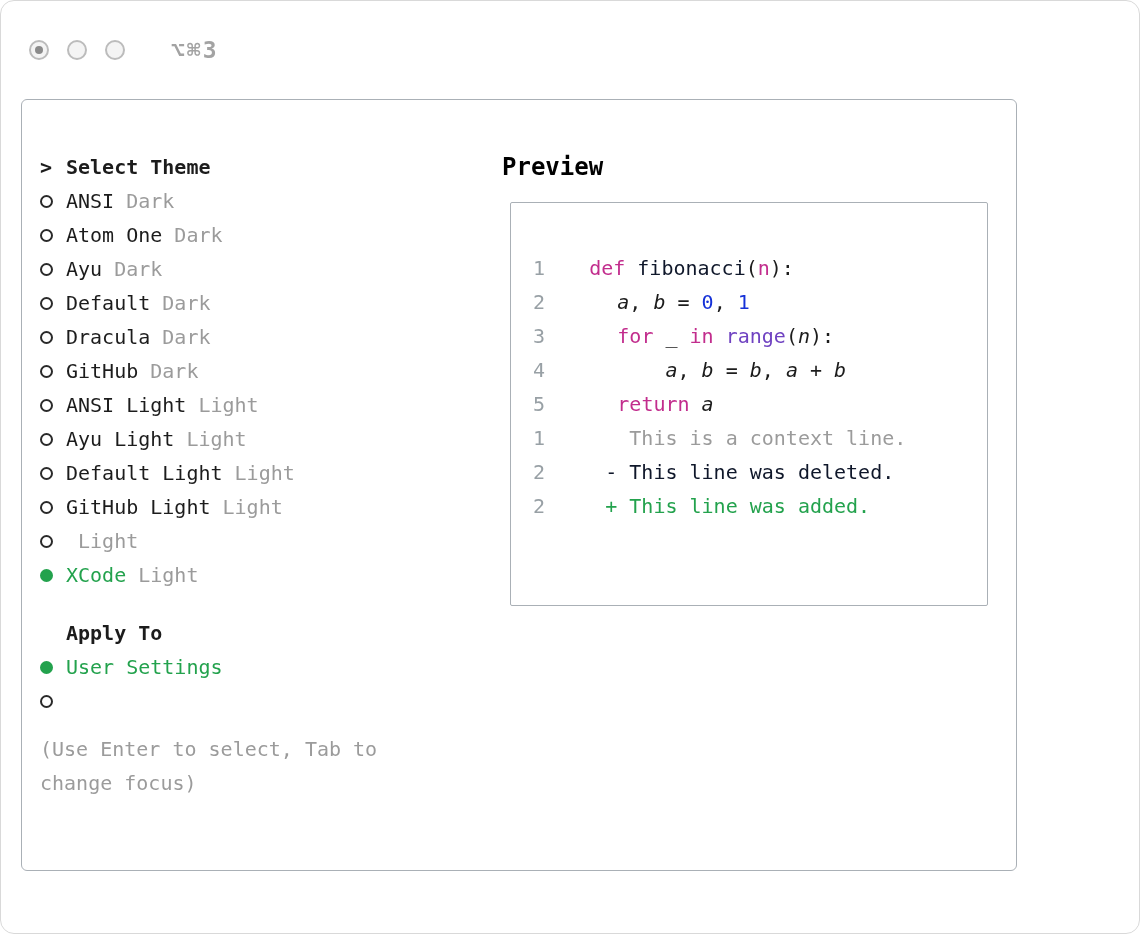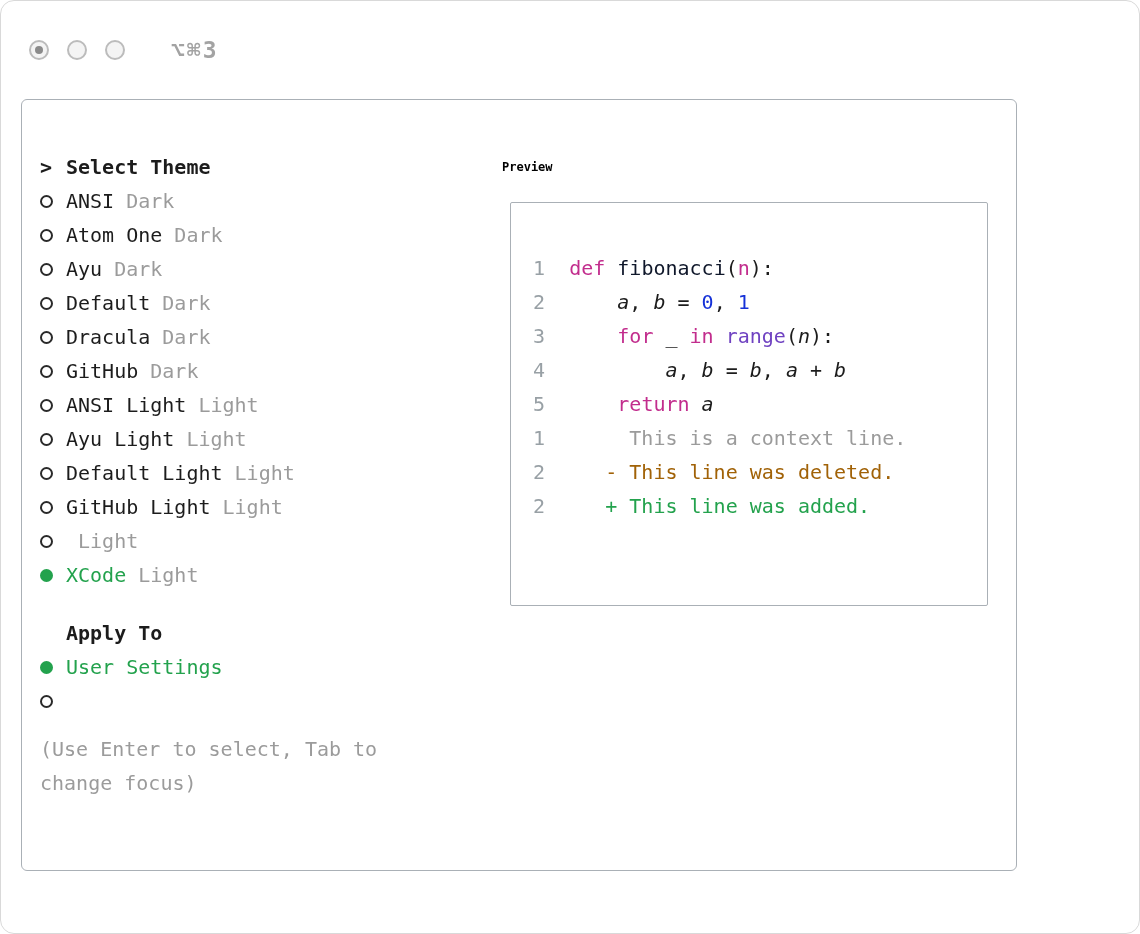--- a/index.html
+++ b/index.html
@@ -65,21 +65,21 @@
   .circ.sel { background: var(--green); border-color: var(--green); }
   .prompt { width: 26px; flex: none; font-weight: bold; }
   .section-title { font-weight: bold; }
   .name {}
   .name.green { color: var(--green); }
   .variant { color: #9b9b9b; margin-left: 1ch; }
   .apply-title-row { margin-top: 24px; height: 34px; display: flex; align-items: center; }
   .apply-title-row .spacer { width: 26px; flex: none; }
   .hint { margin-top: 14px; color: #9b9b9b; }
   .right { flex: 1; }
-  .preview-title { font-size: 12px; line-height: 34px; font-weight: bold; }
+  .preview-title { font-size: 24px; line-height: 34px; font-weight: bold; }
   .preview-box {
     margin-left: 8px;
     margin-top: 18px;
     width: 478px; height: 404px;
     border: 1.5px solid #aab0b6;
     border-radius: 2px;
     padding: 48px 0 0 22px;
     font-size: 20px; line-height: 34px;
     overflow: hidden;
     background: #ffffff;
@@ -216,27 +216,27 @@
       <div class="hint">
         <div>(Use Enter to select, Tab to</div>
         <div>change focus)</div>
       </div>
     </div>
 
     <div class="right">
       <div class="preview-title">Preview</div>
       <div class="preview-box">
         <div id="code-block">
-            <div class="code-line"><span class="lineno">1  </span><span style="color: rgb(194, 45, 141);">def</span><span style="color: rgb(28, 28, 28);"> </span><span style="color: #0f172a;">fibonacci</span><span style="color: rgb(28, 28, 28);">(</span><span style="color: rgb(194, 45, 141);">n</span><span style="color: rgb(28, 28, 28);">):</span></div>
+            <div class="code-line"><span class="lineno">1  </span><span style="color: rgb(194, 45, 141); margin-left: 20px;">def</span><span style="color: rgb(28, 28, 28);"> </span><span style="color: #0f172a;">fibonacci</span><span style="color: rgb(28, 28, 28);">(</span><span style="color: rgb(194, 45, 141);">n</span><span style="color: rgb(28, 28, 28);">):</span></div>
             <div class="code-line"><span class="lineno">2  </span><span style="color: rgb(28, 28, 28);">    </span><span style="color: rgb(28, 28, 28); font-style: italic;">a</span><span style="color: rgb(28, 28, 28);">, </span><span style="color: rgb(28, 28, 28); font-style: italic;">b</span><span style="color: rgb(28, 28, 28);"> = </span><span style="color: rgb(21, 49, 216);">0</span><span style="color: rgb(28, 28, 28);">, </span><span style="color: rgb(21, 49, 216);">1</span></div>
             <div class="code-line"><span class="lineno">3  </span><span style="color: rgb(28, 28, 28);">    </span><span style="color: rgb(194, 45, 141);">for</span><span style="color: rgb(28, 28, 28);"> _ </span><span style="color: rgb(194, 45, 141);">in</span><span style="color: rgb(28, 28, 28);"> </span><span style="color: rgb(111, 66, 193);">range</span><span style="color: rgb(28, 28, 28);">(</span><span style="color: rgb(28, 28, 28); font-style: italic;">n</span><span style="color: rgb(28, 28, 28);">):</span></div>
             <div class="code-line"><span class="lineno">4  </span><span style="color: rgb(28, 28, 28);">        </span><span style="color: rgb(28, 28, 28); font-style: italic;">a</span><span style="color: rgb(28, 28, 28);">, </span><span style="color: rgb(28, 28, 28); font-style: italic;">b</span><span style="color: rgb(28, 28, 28);"> = </span><span style="color: rgb(28, 28, 28); font-style: italic;">b</span><span style="color: rgb(28, 28, 28);">, </span><span style="color: rgb(28, 28, 28); font-style: italic;">a</span><span style="color: rgb(28, 28, 28);"> + </span><span style="color: rgb(28, 28, 28); font-style: italic;">b</span></div>
             <div class="code-line"><span class="lineno">5  </span><span style="color: rgb(28, 28, 28);">    </span><span style="color: rgb(194, 45, 141);">return</span><span style="color: rgb(28, 28, 28);"> </span><span style="color: rgb(28, 28, 28); font-style: italic;">a</span></div>
           </div>
         <div id="diff-block" class="diff-block">
             <div class="diff-line"><span class="lineno">1  </span><span style="color: rgb(155, 155, 155);">     This is a context line.</span></div>
-            <div class="diff-line"><span class="lineno">2  </span><span style="color: #a16207;">   - This line was deleted.</span></div>
+            <div class="diff-line"><span class="lineno">2  </span><span style="color: #0f172a;">   - This line was deleted.</span></div>
             <div class="diff-line"><span class="lineno">2  </span><span style="color: rgb(35, 162, 77);">   + This line was added.</span></div>
           </div>
       </div>
     </div>
   </div>
 </div>
 
 </body></html>

